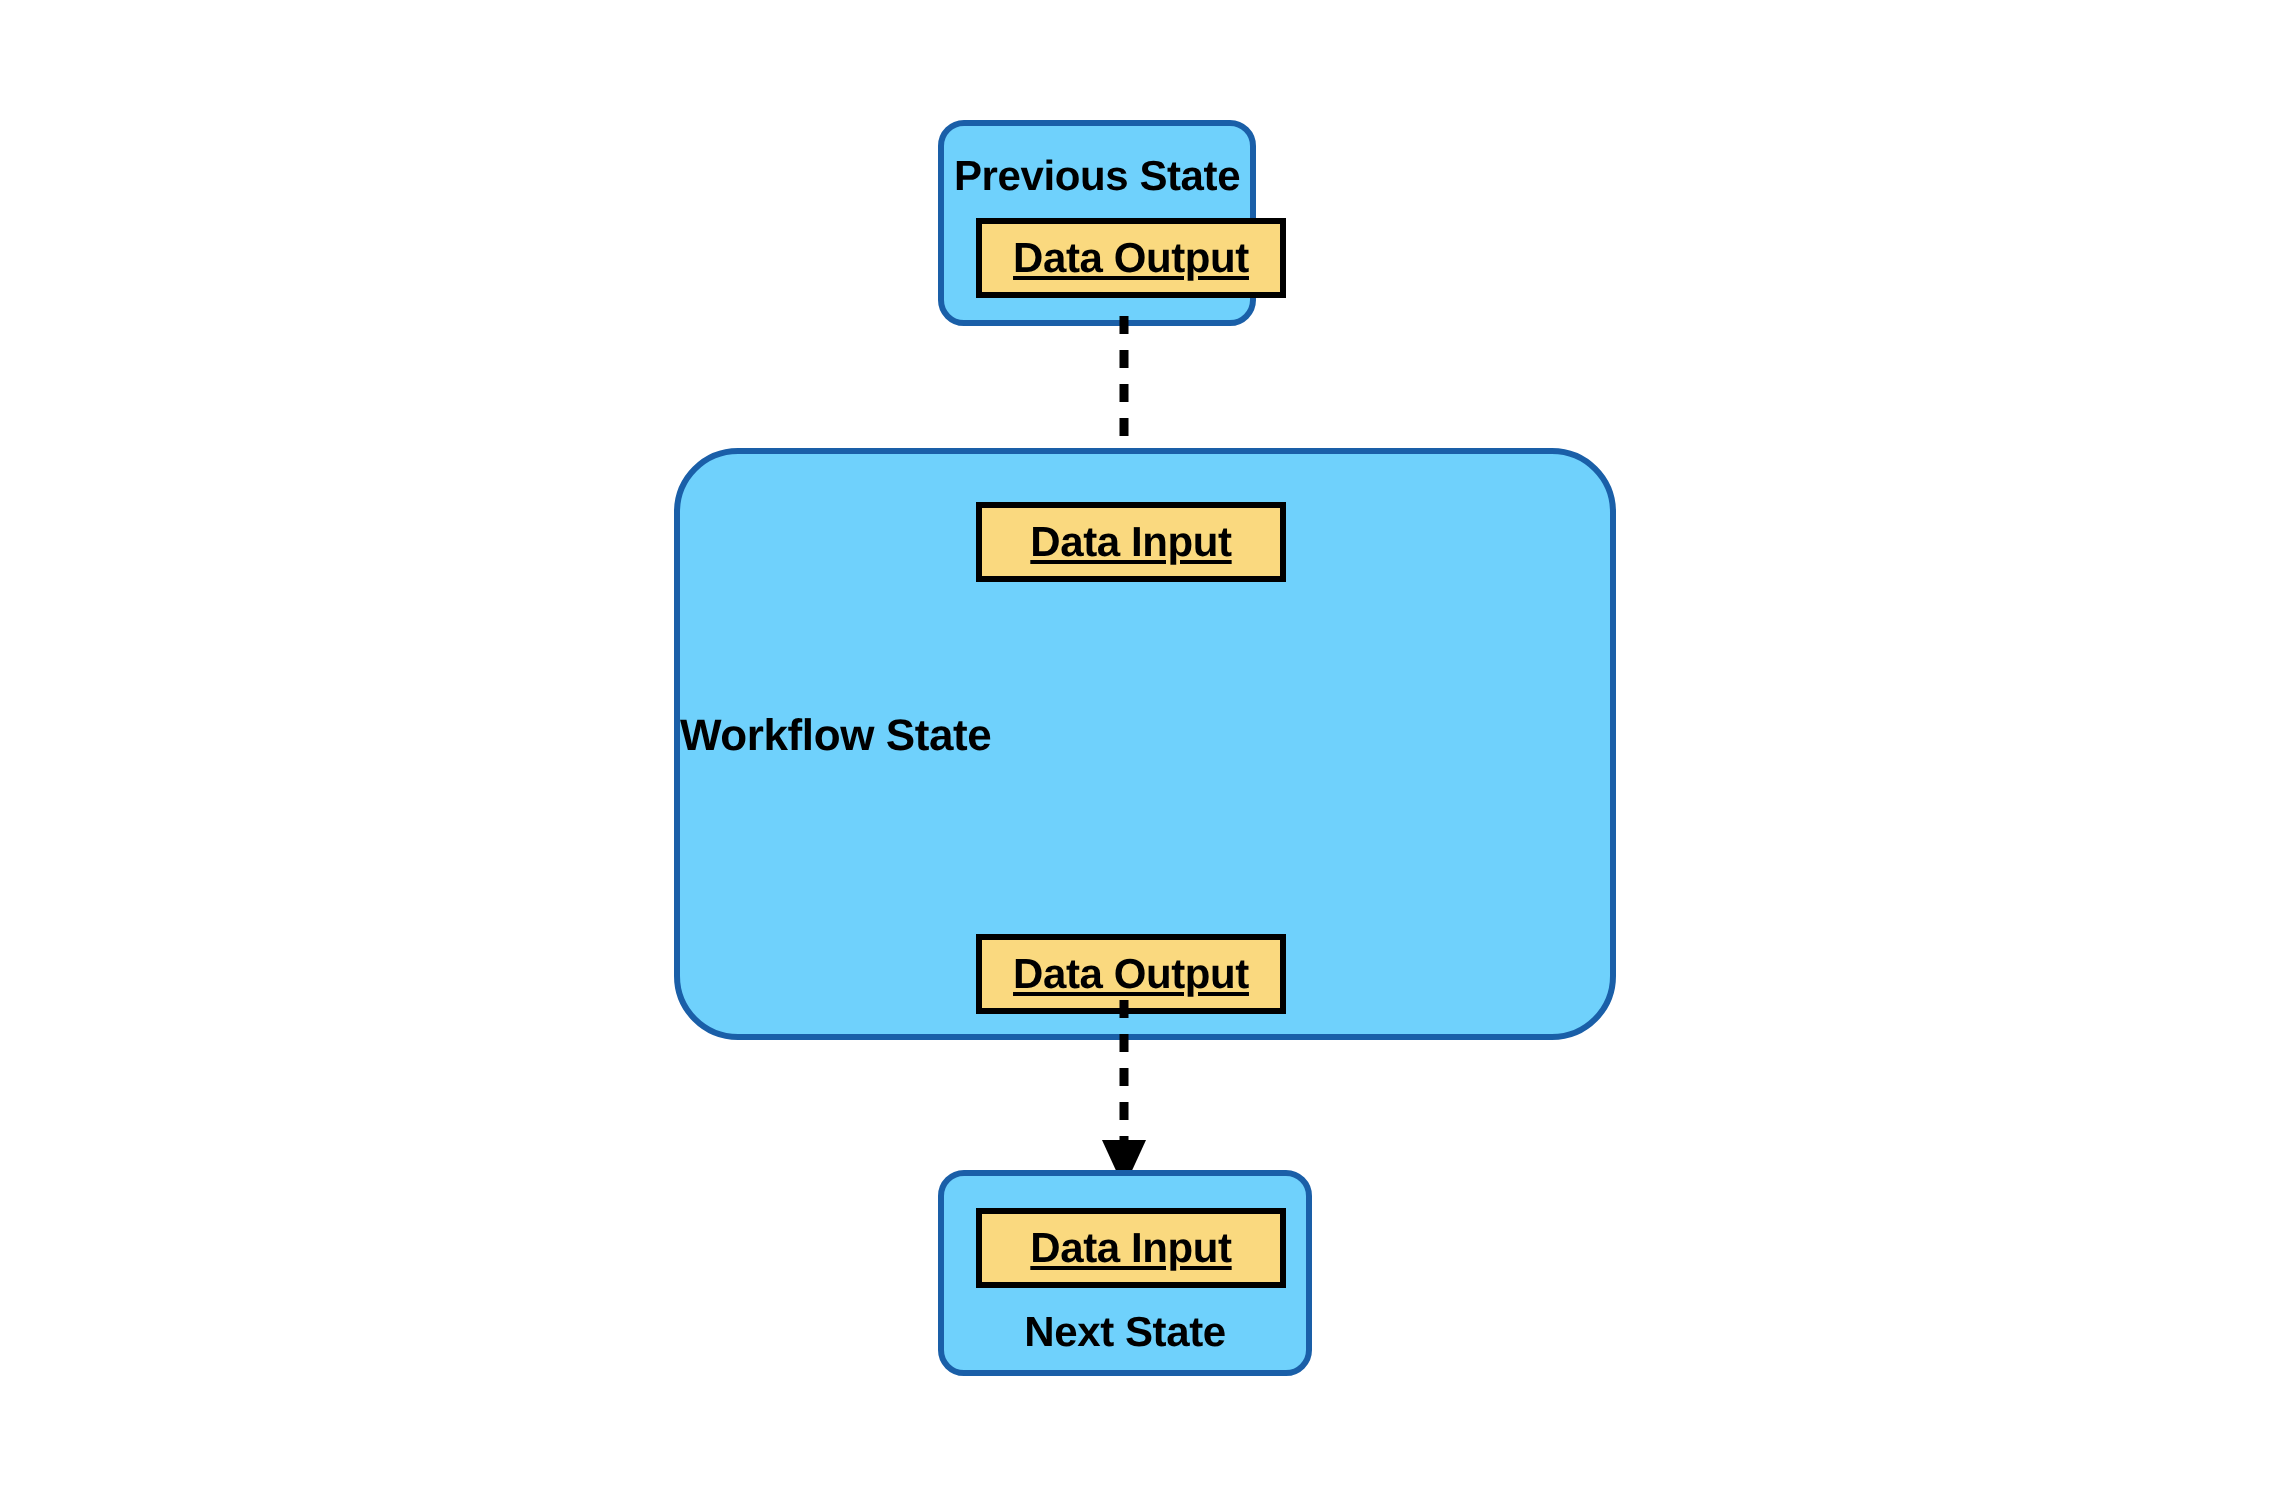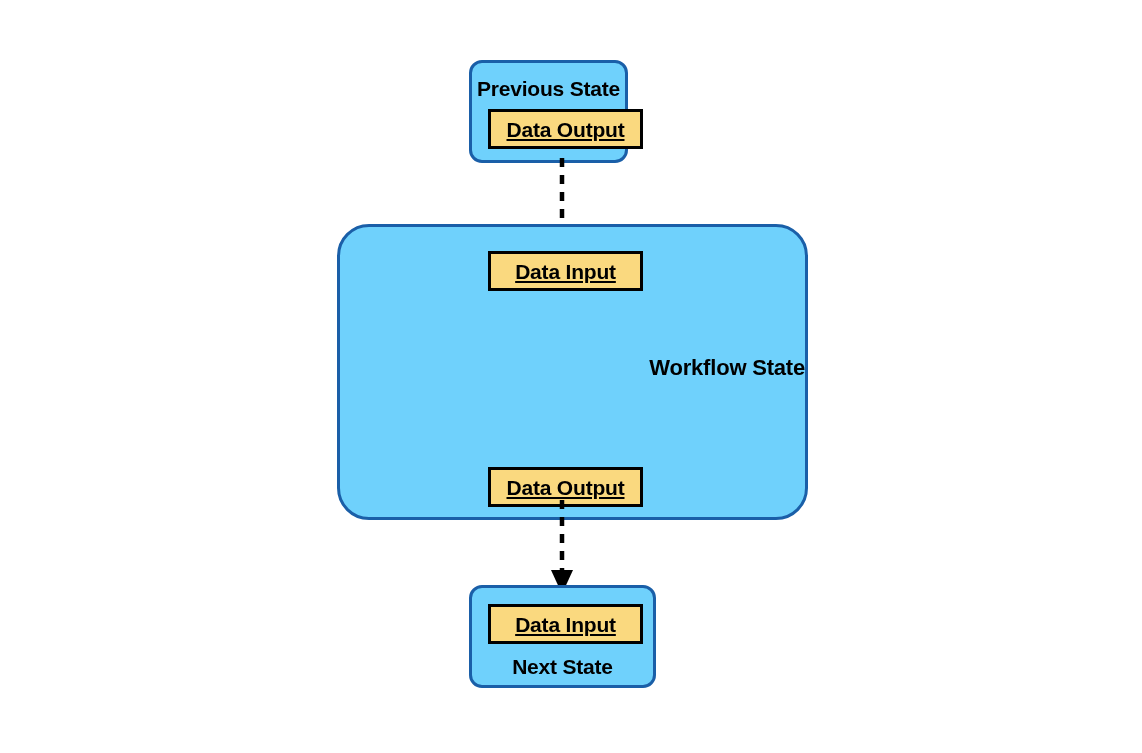--- a/index.html
+++ b/index.html
@@ -78,21 +78,21 @@
 
   #previous-state .state-title {
     margin-top: 15px;
   }
 
   #workflow-state .state-title {
     position: absolute;
     left: 0;
     right: 0;
     top: 130px;
-    text-align: right;
+    text-align: left;
     font-size: 22px;
   }
 
   #next-state .state-title {
     position: absolute;
     left: 0;
     right: 0;
     top: 68px;
     text-align: center;
   }

